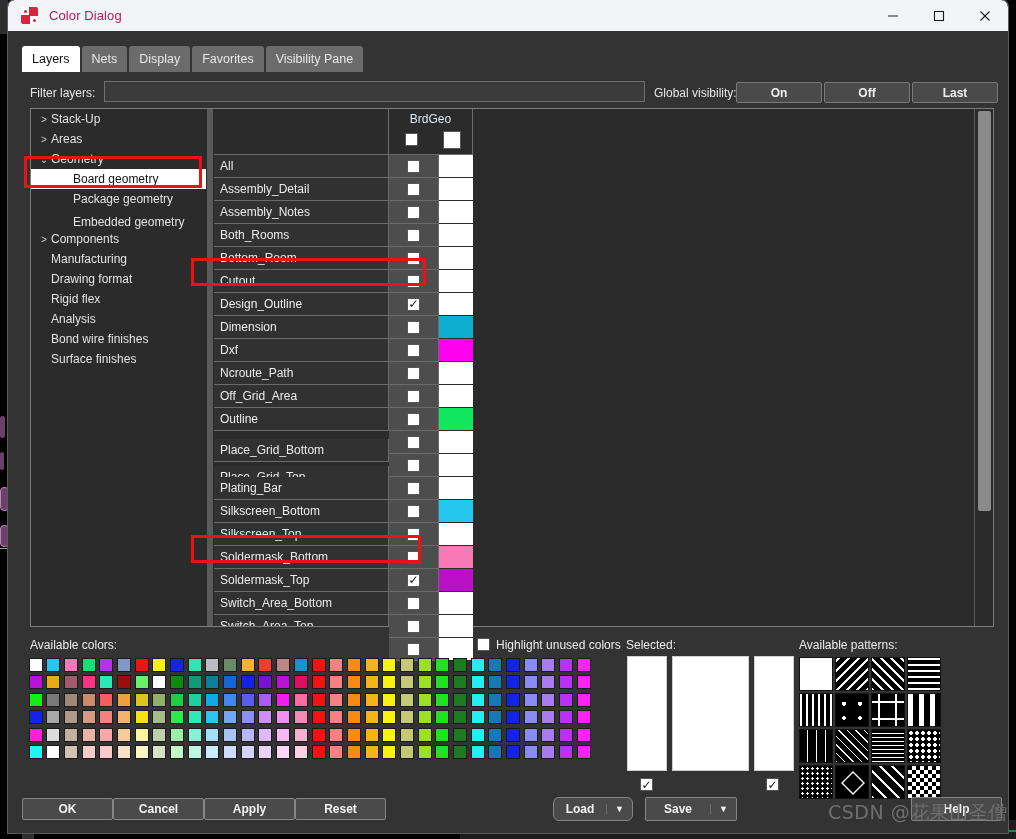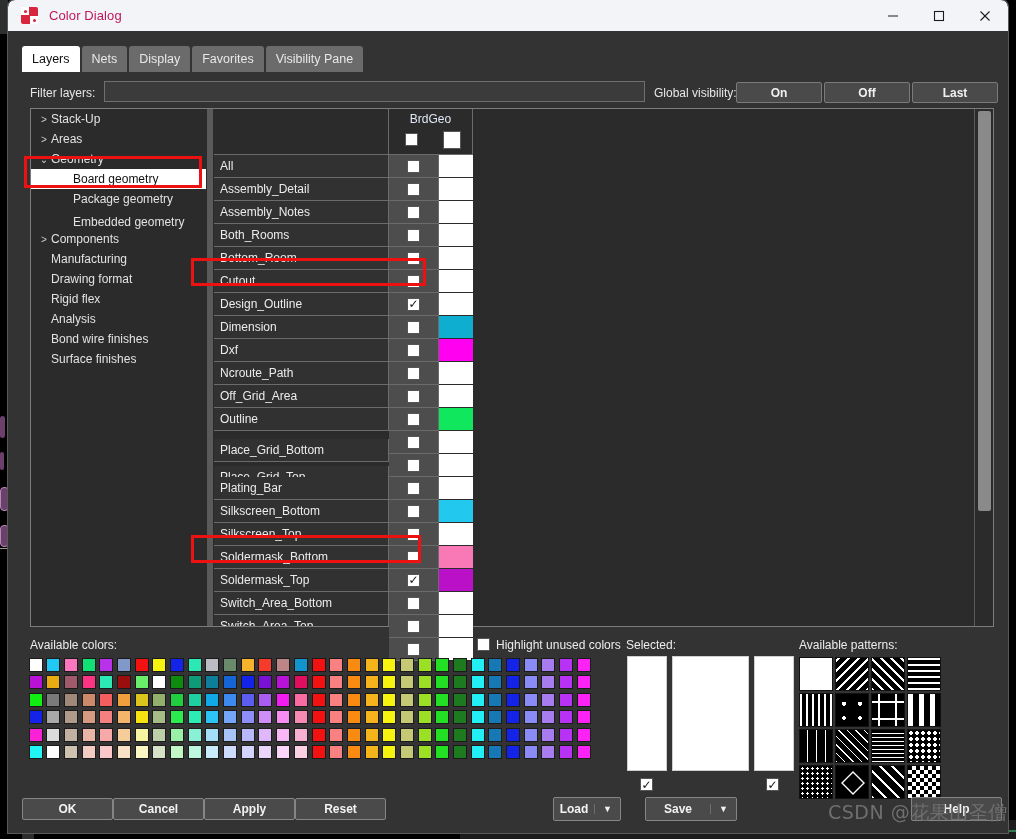--- a/index.html
+++ b/index.html
@@ -691,21 +691,21 @@
           </svg></div>
         <div class="pat" style="background: repeating-linear-gradient(45deg, rgb(255, 255, 255) 0px, rgb(255, 255, 255) 2px, rgb(0, 0, 0) 2px, rgb(0, 0, 0) 9px), repeating-linear-gradient(-45deg, rgb(255, 255, 255) 0px, rgb(255, 255, 255) 2px, transparent 2px, transparent 9px) rgb(0, 0, 0);"></div>
         <div class="pat" style="background: repeating-conic-gradient(rgb(255, 255, 255) 0%, rgb(255, 255, 255) 25%, rgb(0, 0, 0) 0%, rgb(0, 0, 0) 50%) 0px 0px / 8px 8px, radial-gradient(circle, rgb(0, 0, 0) 2px, transparent 2.1px) 4px 4px / 8px 8px;"></div>
       </div>
 
     <div class="footer-btn" style="left:14px;top:798px;width:91px;">OK</div>
     <div class="footer-btn" style="left:105px;top:798px;width:91px;">Cancel</div>
     <div class="footer-btn" style="left:196px;top:798px;width:91px;">Apply</div>
     <div class="footer-btn" style="left:287px;top:798px;width:91px;">Reset</div>
 
-    <div class="dropbtn" style="left:545px;top:797px;width:68px;">
+    <div class="dropbtn" style="left:545px;top:797px;width:80px;border-radius:6px;">
       <span class="t">Load</span>
       <span class="ar">▼</span>
     </div>
     <div class="dropbtn" style="left:637px;top:797px;width:92px;">
       <span class="t">Save</span>
       <span class="ar">▼</span>
     </div>
     <div class="footer-btn" style="left:903px;top:797px;width:91px;height:24px;">Help</div>
   </div>
 

